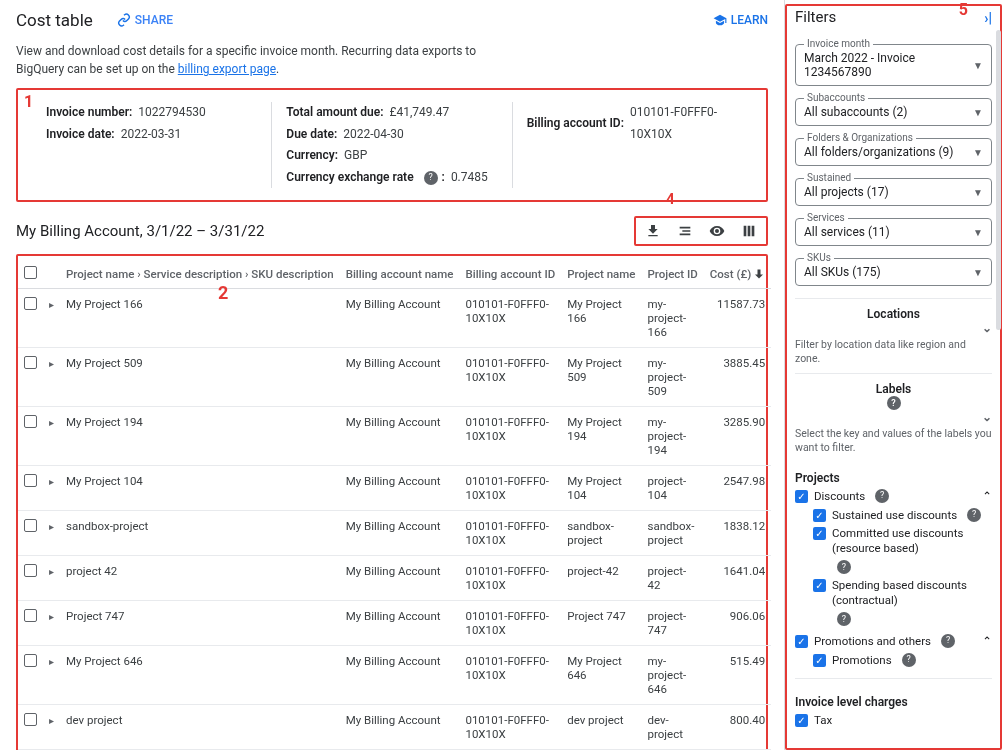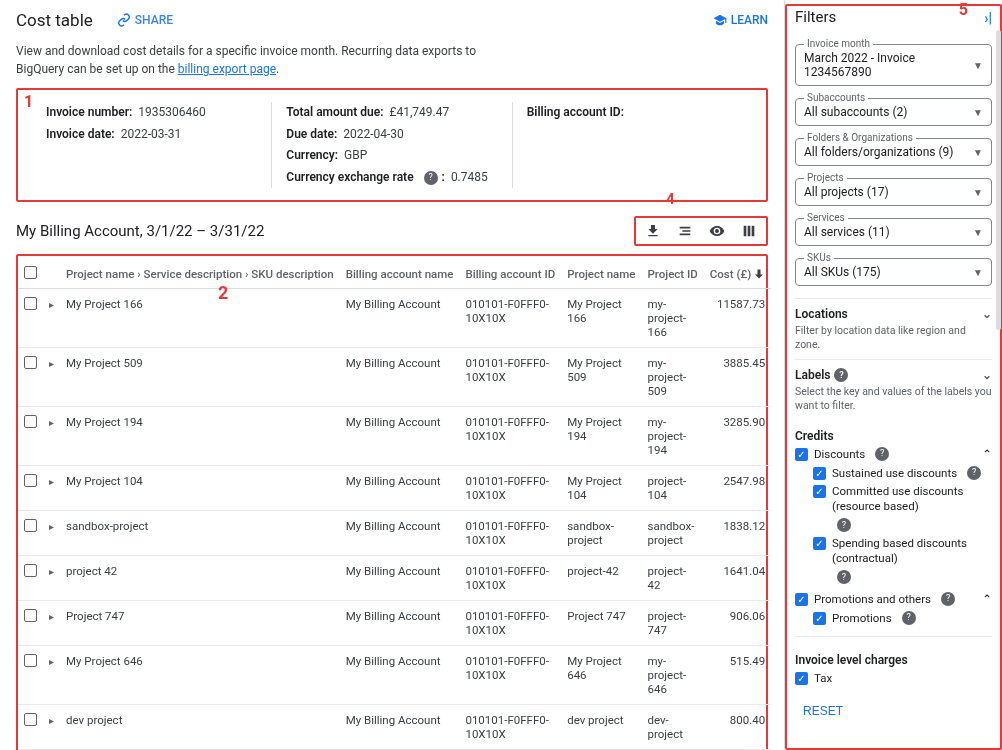--- a/index.html
+++ b/index.html
@@ -223,20 +223,21 @@
   .side-section {
     border-top: 1px solid #e8eaed;
     padding: 8px 0;
   }
   .side-sec-head {
     display: flex;
     align-items: center;
     font-size: 12px;
     font-weight: 600;
     cursor: pointer;
+    flex-direction: column;
   }
   .side-sec-head .caret { margin-left: auto; color: #5f6368; }
   .side-hint {
     font-size: 10.5px;
     color: #5f6368;
     margin-top: 3px;
     line-height: 1.3;
   }
   .credits-title {
     font-size: 12px;
@@ -317,21 +318,21 @@
     <p class="intro">
       <span>View and download cost details for a specific invoice month. Recurring data exports to</span><br>
       <span>BigQuery can be set up on the </span><a href="#">billing export page</a><span>.</span>
     </p>
 
     <div class="callout invoice-summary">
       <div class="callout-label c1-label">1</div>
       <div class="inv-col">
         <div class="inv-row">
             <span class="inv-key">Invoice number:</span>
-            <span class="inv-val">1935306460</span>
+            <span class="inv-val">1022794530</span>
           </div>
         <div class="inv-row">
             <span class="inv-key">Invoice date:</span>
             <span class="inv-val">2022-03-31</span>
           </div>
       </div>
       <div class="inv-col">
         <div class="inv-row">
             <span class="inv-key">Total amount due:</span>
             <span class="inv-val">£41,749.47</span>
@@ -347,20 +348,21 @@
         <div class="inv-row">
             <span class="inv-key">Currency exchange rate</span>
             <span class="help-icon">?</span>
             <span class="inv-key">:</span>
             <span class="inv-val">0.7485</span>
           </div>
       </div>
       <div class="inv-col">
         <div class="inv-row">
             <span class="inv-key">Billing account ID:</span>
+            <span class="inv-val">010101-F0FFF0-10X10X</span>
           </div>
       </div>
     </div>
 
     <div class="account-title-row">
       <div class="account-title">My Billing Account, 3/1/22 – 3/31/22</div>
       <div class="toolbar callout">
         <div class="callout-label c4-label">4</div>
         <span class="tool-icon">
             <svg width="16" height="16" viewBox="0 0 24 24" fill="#3c4043">
@@ -538,21 +540,21 @@
         </div>
     </div>
     <div class="filter-box">
       <div class="filter-label">Folders &amp; Organizations</div>
       <div class="filter-val">
           <span>All folders/organizations (9)</span>
           <span class="dd">▼</span>
         </div>
     </div>
     <div class="filter-box">
-      <div class="filter-label">Projects</div>
+      <div class="filter-label">Sustained</div>
       <div class="filter-val">
           <span>All projects (17)</span>
           <span class="dd">▼</span>
         </div>
     </div>
     <div class="filter-box">
       <div class="filter-label">Services</div>
       <div class="filter-val">
           <span>All services (11)</span>
           <span class="dd">▼</span>
@@ -576,21 +578,21 @@
 
     <div class="side-section">
       <div class="side-sec-head">
         <span>Labels</span> 
           <span class="help-icon">?</span>
           <span class="caret">⌄</span>
       </div>
       <div class="side-hint">Select the key and values of the labels you want to filter.</div>
     </div>
 
-    <div class="credits-title">Credits</div>
+    <div class="credits-title">Projects</div>
     <div class="cb-row">
       <span class="cb">✓</span>
       <span>Discounts</span>
       <span class="help-icon">?</span>
       <span class="caret">⌃</span>
     </div>
     <div class="cb-row sub-cb">
       <span class="cb">✓</span>
       <span>Sustained use discounts</span>
       <span class="help-icon">?</span>

